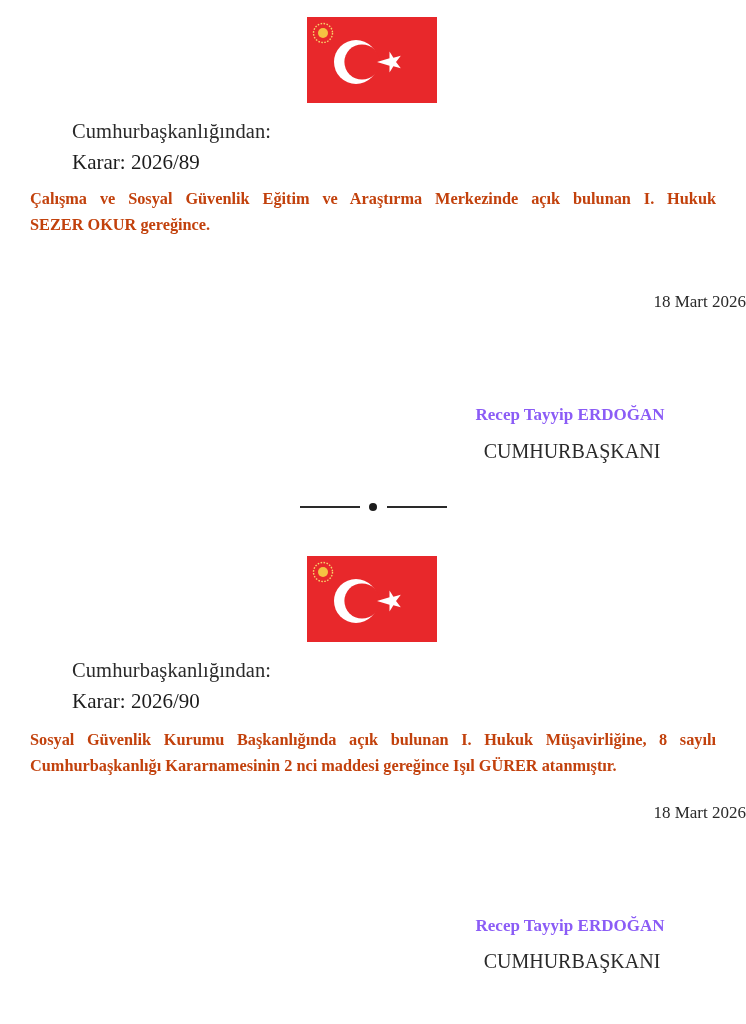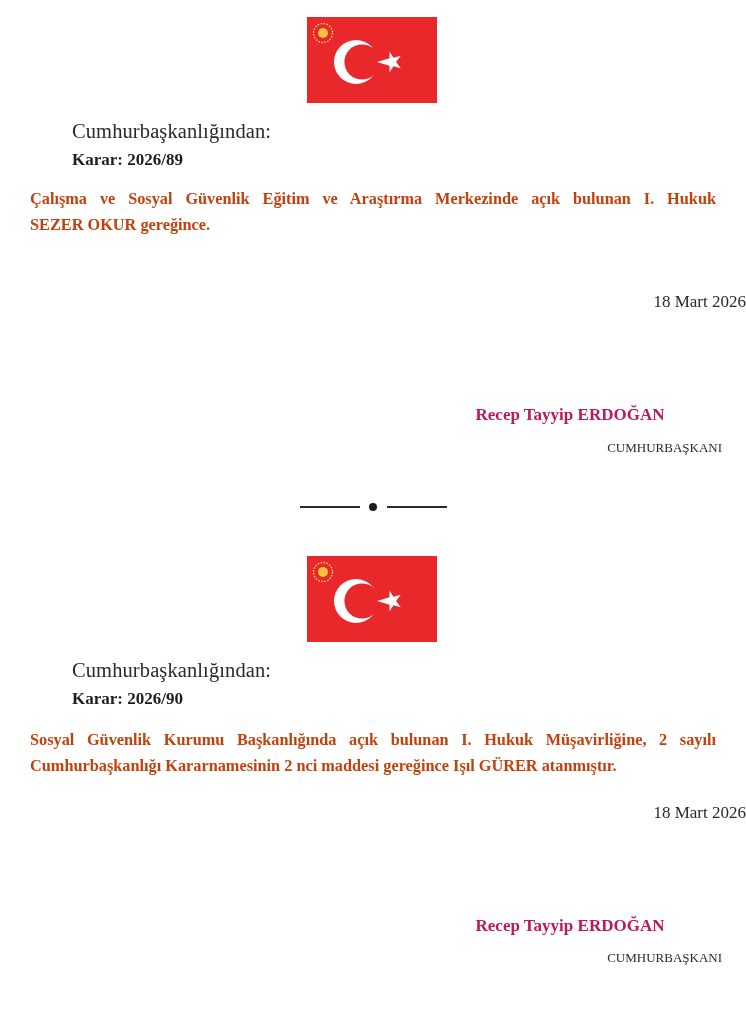--- a/index.html
+++ b/index.html
@@ -29,22 +29,22 @@
       font-size: 20.5px;
       text-underline-offset: 3px;
       text-decoration-thickness: 1px;
       color: #2a2a2a;
       white-space: nowrap;
       letter-spacing: 0.1px;
     }
     .decision {
       position: absolute;
       left: 72px;
-      font-size: 17px;
-      font-weight: bold;
+      font-size: 21px;
+      font-weight: normal;
       color: #1c1c1c;
       white-space: nowrap;
     }
     .body-text {
       position: absolute;
       left: 30px;
       width: 686px;
       font-size: 16.3px;
       line-height: 26px;
       text-align: justify;
@@ -68,29 +68,29 @@
       font-size: 17px;
       color: #2a2a2a;
     }
     .signer {
       position: absolute;
       left: 420px;
       width: 300px;
       text-align: center;
       font-size: 17px;
       font-weight: bold;
-      color: #be185d;
+      color: #8b5cf6;
       white-space: nowrap;
     }
     .signer-title {
       position: absolute;
       left: 422px;
       width: 300px;
-      text-align: right;
-      font-size: 13px;
+      text-align: center;
+      font-size: 20px;
       color: #2a2a2a;
       white-space: nowrap;
     }
     .divider {
       position: absolute;
       top: 497px;
       left: 300px;
       width: 147px;
       height: 18px;
     }
@@ -160,20 +160,20 @@
     <circle cx="49" cy="45" r="22" fill="#ffffff"></circle>
     <circle cx="55" cy="45" r="17.6" fill="#e8282b"></circle>
     <polygon fill="#ffffff" points="70.0,45.0 82.5,41.3 82.5,34.5 86.4,40.8 93.8,38.8 89.0,45.0 93.8,51.2 86.4,49.2 82.5,55.5 82.5,48.7"></polygon>
   </svg>
 </div>
 
 <div class="heading" style="top:659px;">Cumhurbaşkanlığından:</div>
 <div class="decision" style="top:689px;text-align:right;">Karar: 2026/90</div>
 
 <div class="body-text" style="top:727px;">
-  <span class="line">Sosyal Güvenlik Kurumu Başkanlığında açık bulunan I. Hukuk Müşavirliğine, 2 sayılı</span>
+  <span class="line">Sosyal Güvenlik Kurumu Başkanlığında açık bulunan I. Hukuk Müşavirliğine, 8 sayılı</span>
   <span class="line last">Cumhurbaşkanlığı Kararnamesinin 2 nci maddesi gereğince Işıl GÜRER atanmıştır.</span>
 </div>
 
 <div class="date" style="top:803px;">18 Mart 2026</div>
 
 <div class="signer" style="top:916px;">Recep Tayyip ERDOĞAN</div>
 <div class="signer-title" style="top:950px;">CUMHURBAŞKANI</div>
 
 </body></html>

